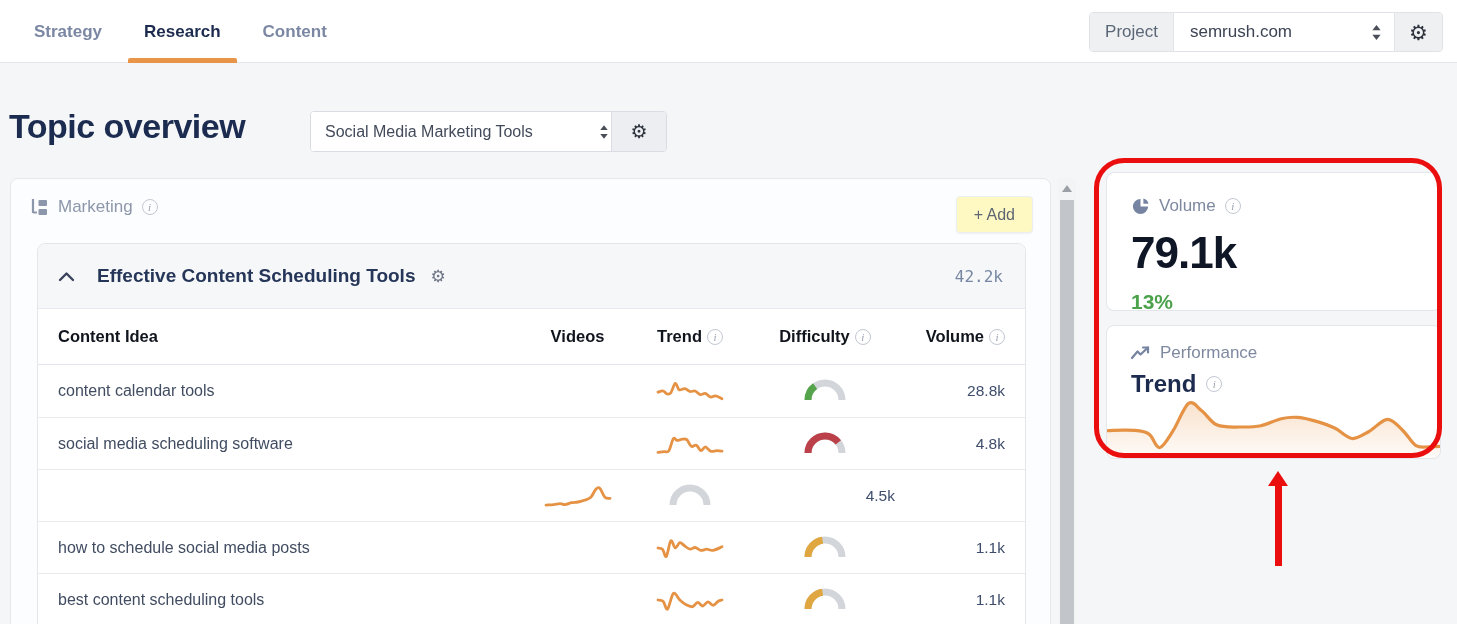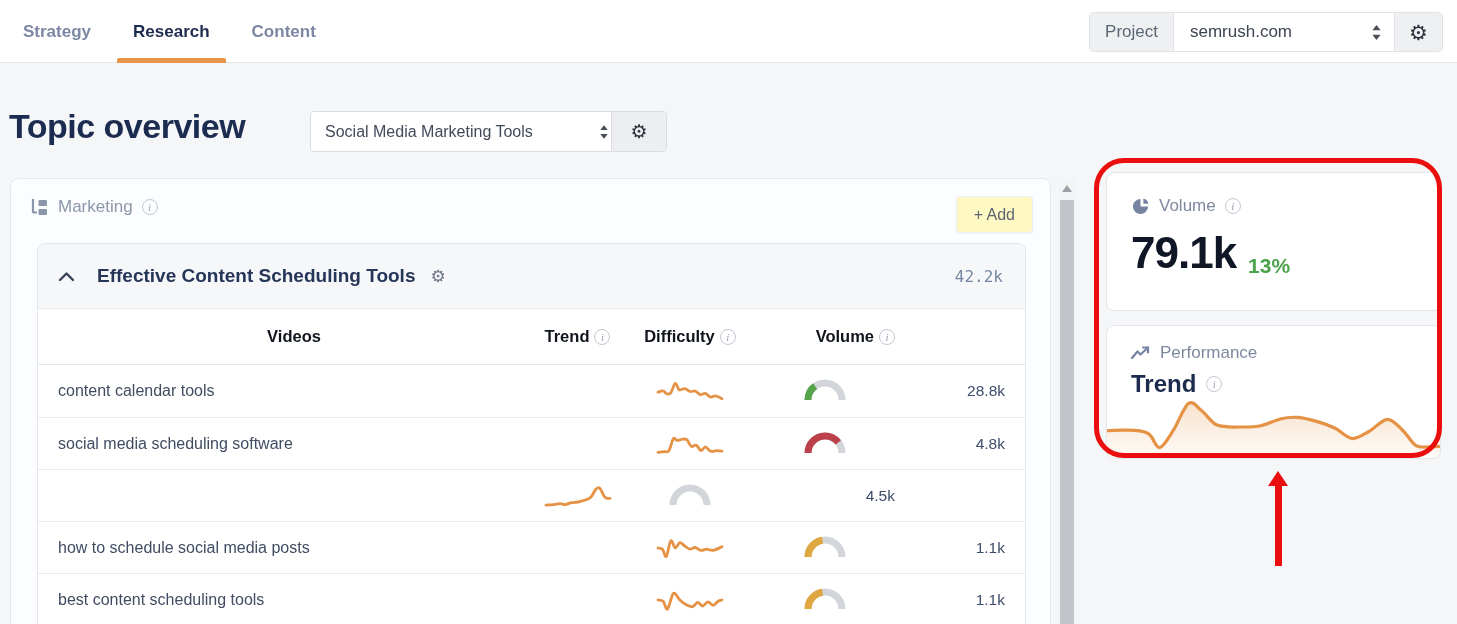--- a/index.html
+++ b/index.html
@@ -2,21 +2,21 @@
 <html><head>
 <meta charset="utf-8">
 <style>
   * { box-sizing: border-box; margin: 0; padding: 0; }
   body { font-family: "Liberation Sans", sans-serif; background:#fff; }
   .canvas { position: relative; width: 1457px; height: 624px; background: #fff; overflow: hidden; }
   .content-bg { position:absolute; left:0; top:63px; right:0; bottom:0; background:#f5f6f8; }
 
   
   .topbar { position:absolute; left:0; top:0; width:100%; height:63px; background:#fff; border-bottom:1px solid #e4e7ea; z-index:2; }
-  .tabs { position:absolute; left:23px; top:0; height:63px; display:flex; gap:42px; align-items:stretch; }
+  .tabs { position:absolute; left:34px; top:0; height:63px; display:flex; gap:42px; align-items:stretch; }
   .tab { position:relative; display:flex; align-items:center; font-size:17px; font-weight:700; color:#7b87a3; cursor:pointer; }
   .tab.active { color:#1d2b4f; }
   .tab.active::after { content:""; position:absolute; left:-16px; right:-16px; bottom:0; height:5px; background:#e8954a; border-radius:2px 2px 0 0; }
   .project-group { position:absolute; right:14px; top:12px; height:40px; display:flex; border:1px solid #dfe3e8; border-radius:4px; overflow:hidden; }
   .pg-label { display:flex; align-items:center; padding:4px 15px; background:#eef0f2; color:#5b6676; font-size:17px; }
   .pg-select { display:flex; align-items:center; justify-content:space-between; width:222px; padding:0 12px 0 16px; background:#fff; color:#3c4454; font-size:17px; border-left:1px solid #e2e5e9; border-right:1px solid #e2e5e9; cursor:pointer; }
   .pg-gear { width:47px; display:flex; align-items:center; justify-content:center; background:#eef0f2; cursor:pointer; }
   .gear::before { content:"⚙"; }
   .gear { font-style:normal; color:#2d323c; font-size:21px; line-height:1; }
 
@@ -56,21 +56,21 @@
   
   .scrollbar { position:absolute; left:1058px; top:178px; width:18px; height:446px; background:#f3f4f5; z-index:1; }
   .scroll-up { position:absolute; top:0; left:0; width:18px; height:20px; display:flex; align-items:center; justify-content:center; cursor:pointer; }
   .scroll-up::before { content:""; width:0; height:0; border-left:5px solid transparent; border-right:5px solid transparent; border-bottom:7px solid #9aa0a6; }
   .scroll-thumb { position:absolute; top:22px; bottom:0; left:2px; width:14px; background:#c2c5c9; cursor:grab; }
 
   
   .card { position:absolute; background:#fff; border:1px solid #e3e6ea; border-radius:8px; z-index:1; }
   .card-volume { left:1106px; top:172px; width:335px; height:139px; padding:23px 24px; }
   .card-label-row { display:flex; align-items:center; gap:9px; color:#7e89a0; font-size:17px; }
-  .vol-value-row { display:flex; align-items:flex-end; gap:12px; margin-top:12px; }
+  .vol-value-row { display:flex; align-items:flex-start; gap:12px; margin-top:12px;flex-direction:column; }
   .vol-value { font-size:44px; font-weight:900; color:#0f1726; letter-spacing:-1px; }
   .vol-change { font-size:21px; font-weight:800; }
   .card-perf { left:1106px; top:325px; width:335px; height:134px; padding:17px 24px 0; overflow:hidden; }
   .perf-title-row { display:flex; align-items:center; gap:10px; margin-top:7px; }
   .perf-title { font-size:24px; font-weight:800; color:#1d2b4f; }
   .perf-chart { position:absolute; left:-1px; right:-1px; bottom:-1px; height:64px; width:337px; }
 
   
   .red-rect { position:absolute; left:1094px; top:158px; width:348px; height:300px; border:5px solid #ea0e0e; border-radius:30px; z-index:20; pointer-events:none; }
   .red-arrow { position:absolute; left:1268px; top:471px; width:20px; height:95px; z-index:20; pointer-events:none; }
@@ -136,20 +136,23 @@
       <div class="acc-head">
         <svg width="17" height="11" viewBox="0 0 17 11">
             <path d="M2 9 L8.5 2.5 L15 9" stroke="#39435a" stroke-width="2.4" fill="none" stroke-linecap="round" stroke-linejoin="round"></path>
           </svg>
         <span class="acc-title">Effective Content Scheduling Tools</span>
         <span class="acc-gear gear"></span>
         <span class="acc-vol">42.2k</span>
       </div>
 
       <div class="thead-row">
+        <div class="th">
+            <span>Content Idea</span>
+          </div>
         <div class="th c">
             <span>Videos</span>
           </div>
         <div class="th c">
             <span>Trend</span>
             <span class="info-icon"></span>
           </div>
         <div class="th c">
             <span>Difficulty</span>
             <span class="info-icon"></span>

